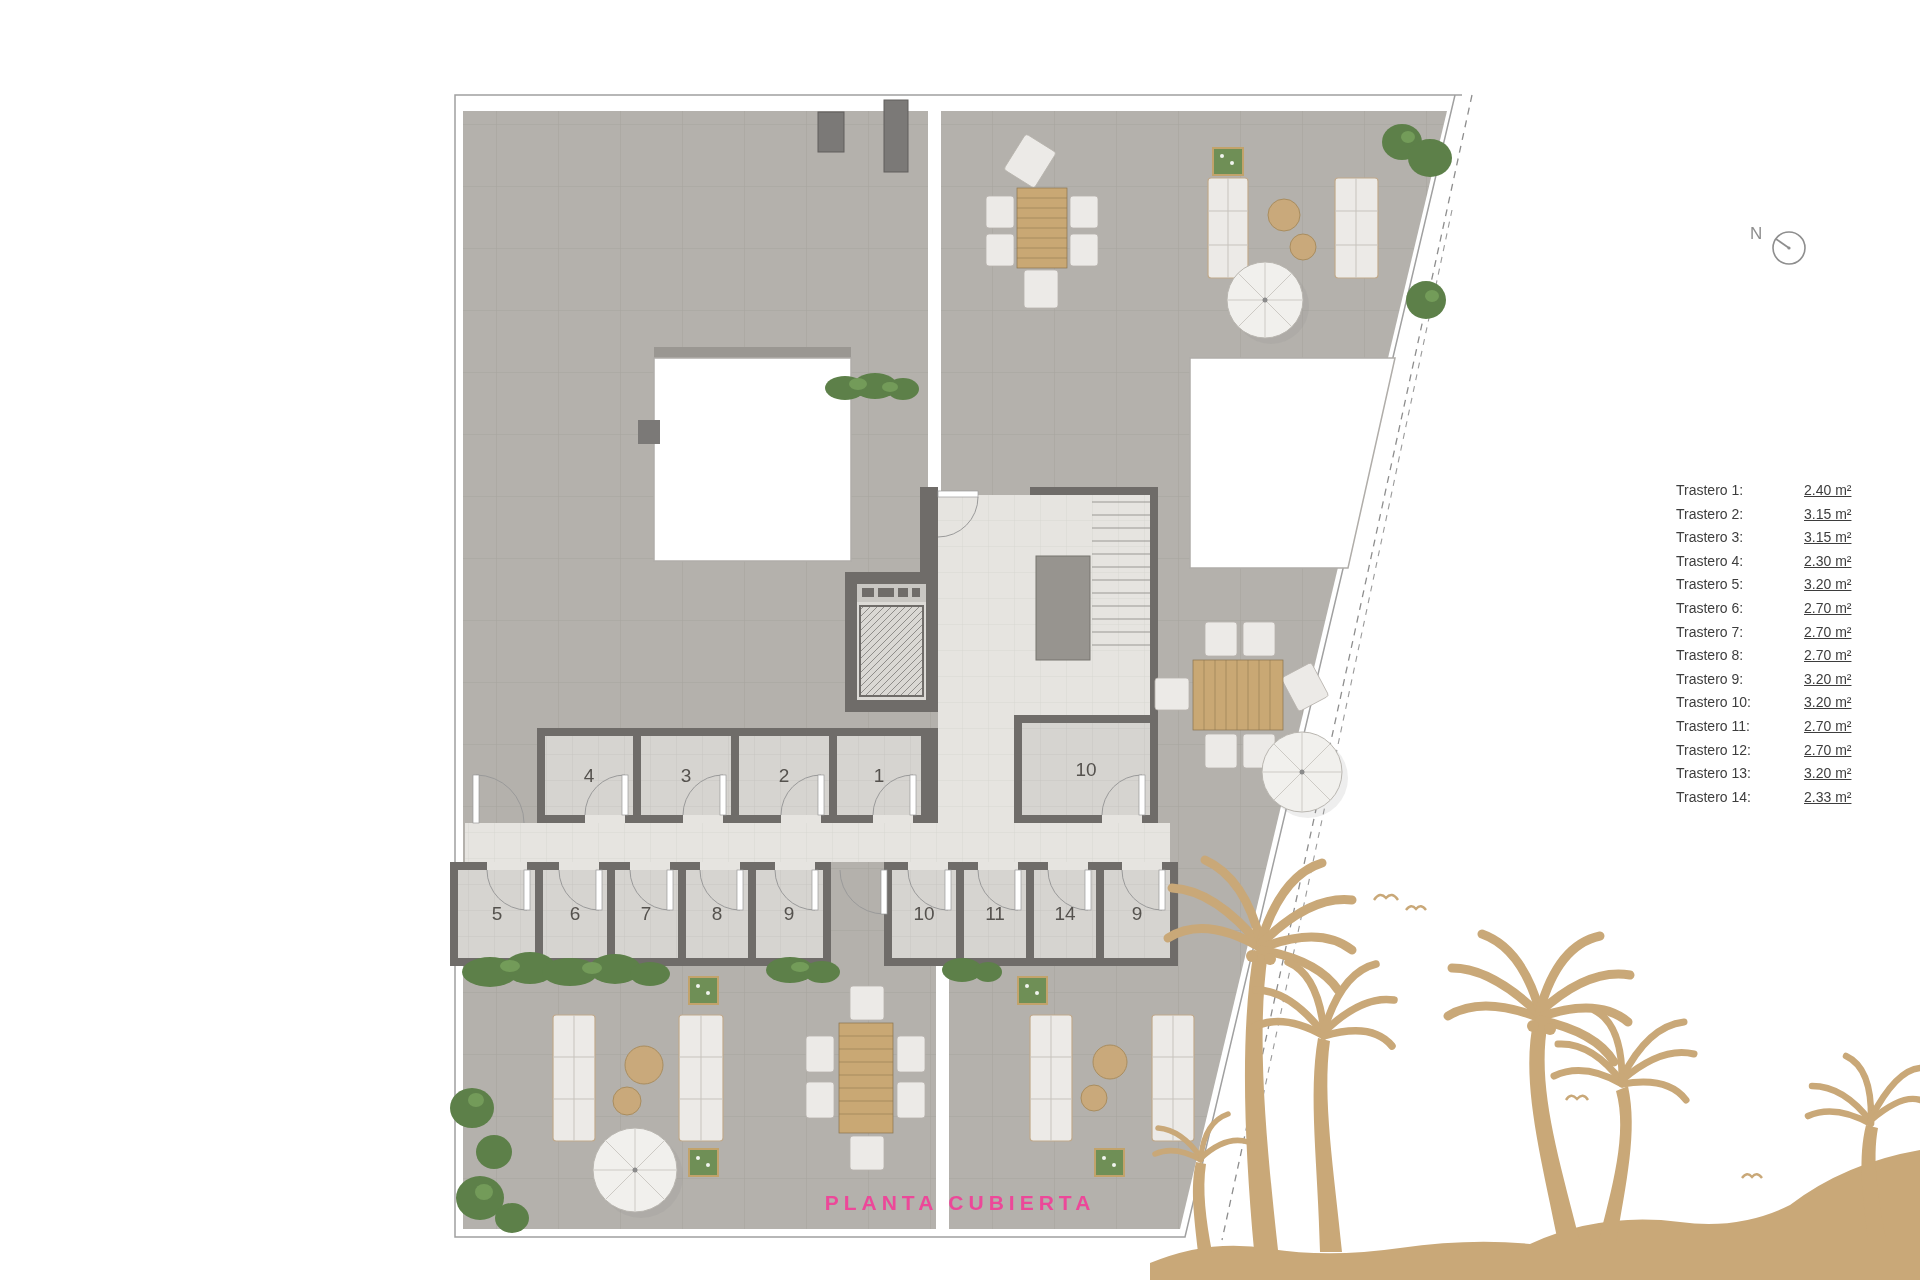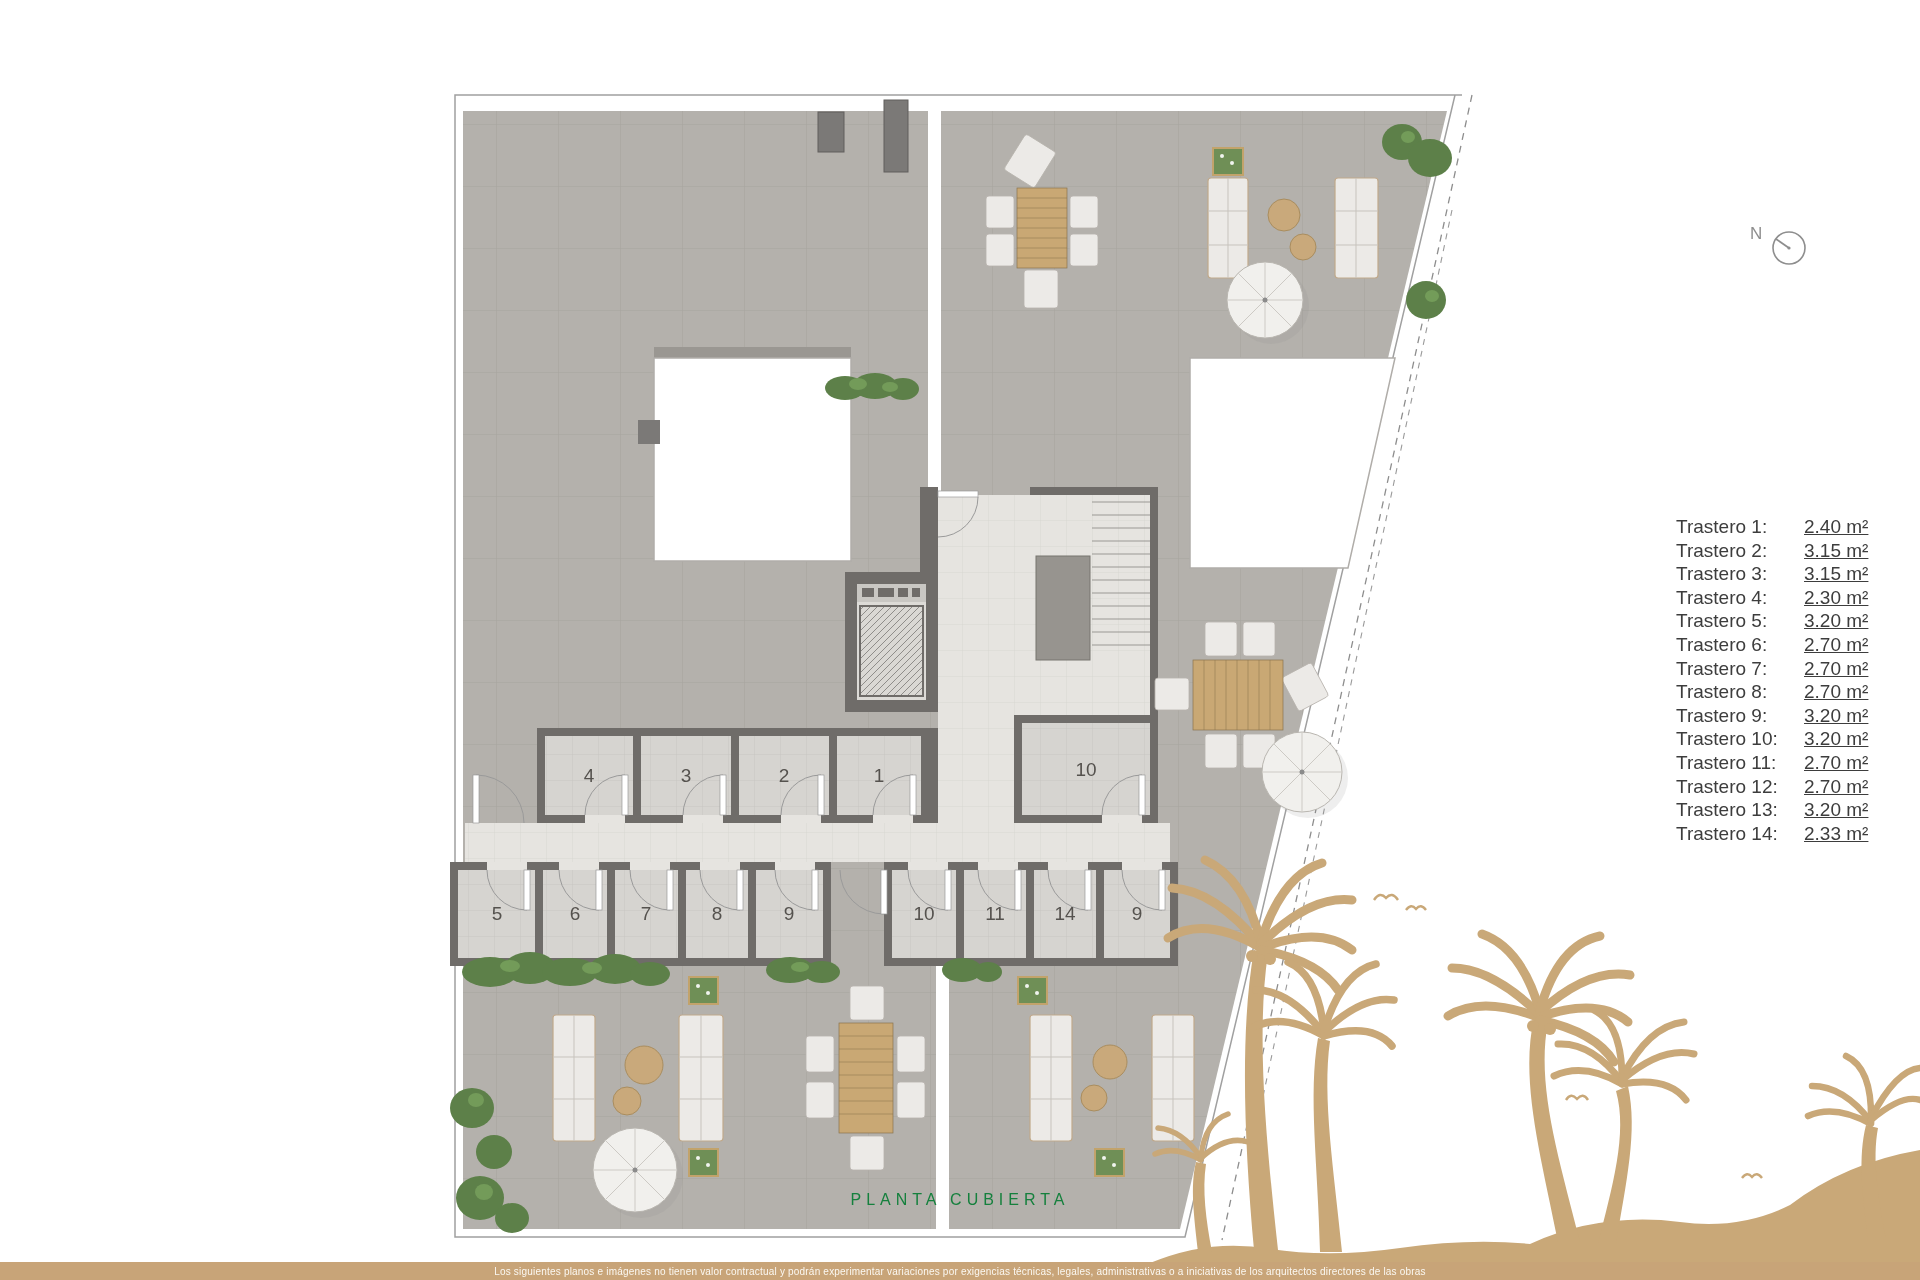--- a/index.html
+++ b/index.html
@@ -3,27 +3,27 @@
 <meta charset="utf-8">
 <style>
   html,body{margin:0;padding:0;background:#ffffff;}
   body{width:1920px;height:1280px;position:relative;overflow:hidden;
        font-family:"Liberation Sans", sans-serif;}
   .stage{position:absolute;inset:0;}
   svg{position:absolute;left:0;top:0;}
   .room-label{position:absolute;transform:translate(-50%,-50%);
       font-size:19px;color:#55524e;letter-spacing:0;}
   .legend{position:absolute;left:1676px;top:479px;color:#3d3d3d;
-      font-size:19px;line-height:23.6px;margin-top:36px;}
+      font-size:14px;line-height:23.6px;}
   .legend-row{display:grid;grid-template-columns:128px auto;}
   .legend-area{white-space:nowrap;text-decoration:underline;}
   .compass{position:absolute;left:1742px;top:216px;width:80px;height:60px;}
   .compass-n{position:absolute;left:8px;top:8px;font-size:17px;color:#8e8e8e;}
   .page-title{position:absolute;left:0;top:1191px;width:100%;text-align:center;
-      font-size:16px;font-weight:normal;letter-spacing:5px;color:#15803d;}
+      font-size:21px;font-weight:bold;letter-spacing:5px;color:#ec4899;}
   .footer-bar{position:absolute;left:0;top:1262px;width:1920px;height:18px;
       background:#c8a478;display:flex;align-items:center;justify-content:center;}
   .footer-text{font-size:10px;color:#fbf8f2;letter-spacing:.2px;}
 </style>
 </head>
 <body>
 
 <div class="stage">
 
 <svg width="1920" height="1280" viewBox="0 0 1920 1280">
@@ -542,17 +542,14 @@
         <span class="legend-area">3.20 m²</span>
       </div>
   <div class="legend-row">
         <span>Trastero 14:</span>
         <span class="legend-area">2.33 m²</span>
       </div>
 </div>
 
 <div class="page-title">PLANTA CUBIERTA</div>
 
-<div class="footer-bar">
-  <span class="footer-text">Los siguientes planos e imágenes no tienen valor contractual y podrán experimentar variaciones por exigencias técnicas, legales, administrativas o a iniciativas de los arquitectos directores de las obras</span>
+
 </div>
 
-</div>
-
 </body></html>

